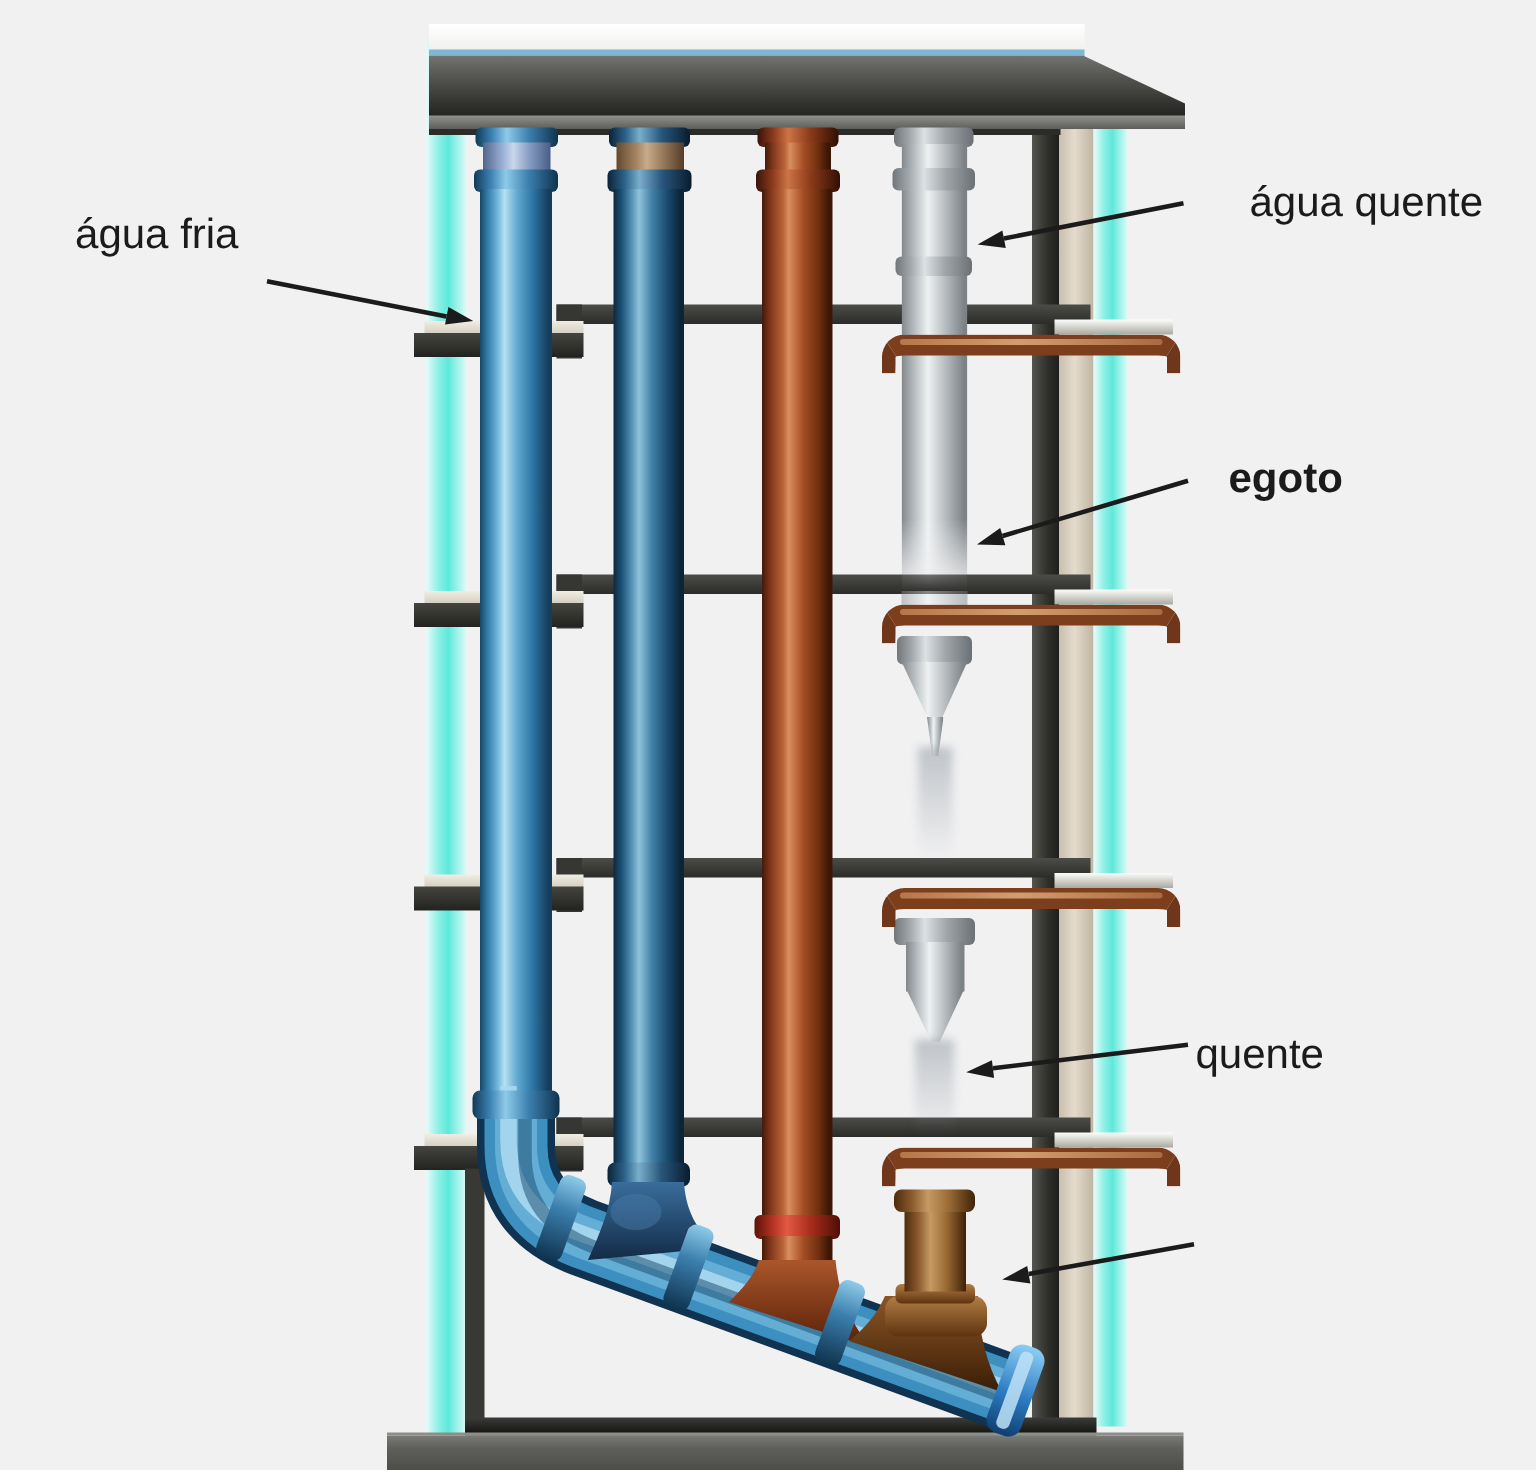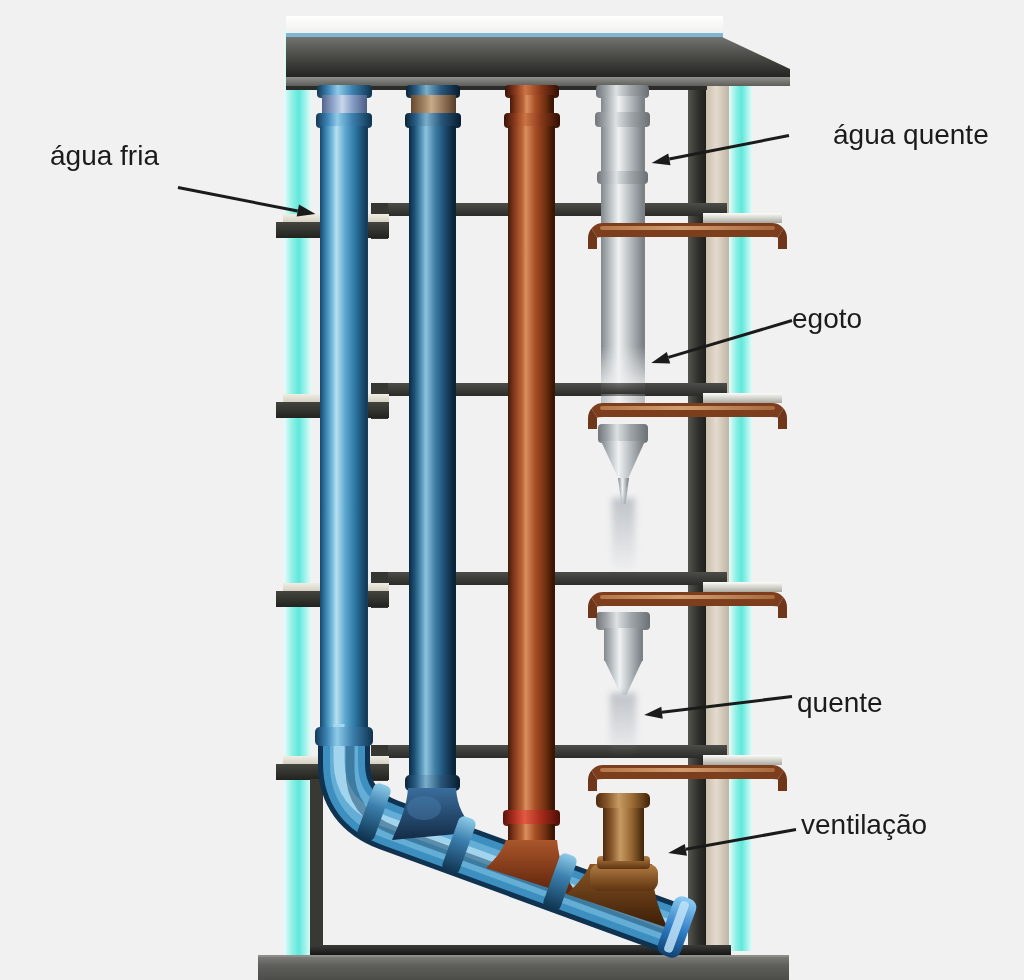--- a/index.html
+++ b/index.html
@@ -231,22 +231,21 @@
   </svg>
 
   <div class="lbl" style="left:22px;top:139px;width:165px;text-align:center;">
     <div>água fria</div>
   </div>
   <div class="arrow" style="left:178px;top:186px;width:122px;transform:rotate(11.1deg);"></div>
 
   <div class="lbl" style="left:797px;top:118px;margin-left:36px;">água quente</div>
   <div class="arrow" style="left:789px;top:134px;width:122px;transform:rotate(168.9deg);"></div>
 
-  <div class="lbl" style="left:792px;top:302px;">egoto</div>
+  <div class="lbl" style="left:819px;top:302px;font-weight:bold;">egoto</div>
   <div class="arrow" style="left:792px;top:319px;width:129px;transform:rotate(163.4deg);"></div>
 
   <div class="lbl" style="left:797px;top:686px;">quente</div>
   <div class="arrow" style="left:792px;top:695px;width:131px;transform:rotate(173.1deg);"></div>
 
-  <div class="lbl" style="left:801px;top:808px;">ventilação</div>
   <div class="arrow" style="left:796px;top:828px;width:112px;transform:rotate(169.8deg);"></div>
 
 </div>
 
 </body></html>

